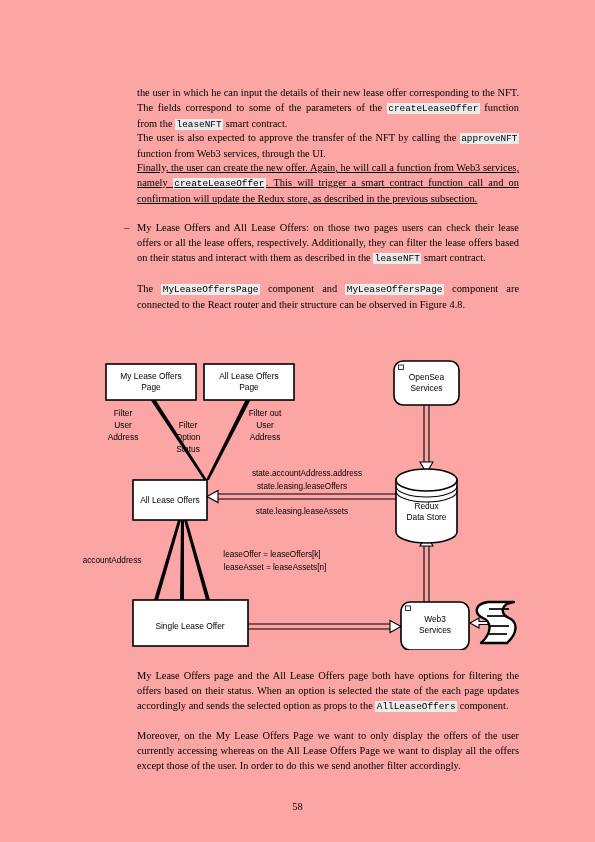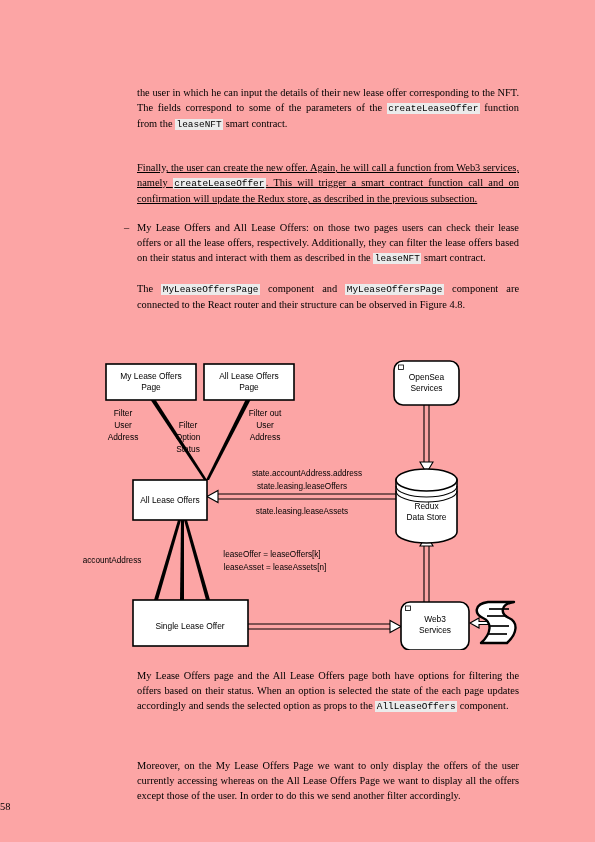--- a/index.html
+++ b/index.html
@@ -66,21 +66,21 @@
     font-size: 10px;
     line-height: 13px;
     text-align: center;
   }
 
   
   .folio {
     position: absolute;
     left: 0;
     width: 595px;
-    text-align: left;
+    text-align: center;
     font-size: 10.4px;
   }
 
   
   .figure {
     position: absolute;
     left: 76px;
     top: 352px;
     width: 443px;
     height: 298px;
@@ -99,20 +99,23 @@
 </style>
 </head>
 <body>
 
 <div class="page">
 
   <div class="body-block" style="top:85px;">
     <p><span>the user in which he can input the details of their new lease offer corresponding to the NFT. The fields correspond to some of the parameters of the </span><code>createLeaseOffer</code><span> function from the </span><code>leaseNFT</code><span> smart contract.</span></p>
   </div>
 
+  <div class="body-block" style="top:130px;">
+    <p><span>The user is also expected to approve the transfer of the NFT by calling the </span><code>approveNFT</code><span> function from Web3 services, through the UI.</span></p>
+  </div>
 
   <div class="body-block" style="top:160px;text-decoration:underline;">
     <p><span>Finally, the user can create the new offer. Again, he will call a function from Web3 services, namely </span><code>createLeaseOffer</code><span>. This will trigger a smart contract function call and on confirmation will update the Redux store, as described in the previous subsection.</span></p>
   </div>
 
   <div class="dash-item" style="top:220px;">
     <span class="dash">–</span>
     <div class="inner"><span class="lead">My Lease Offers and All Lease Offers:</span><span> on those two pages users can check their lease offers or all the lease offers, respectively. Additionally, they can filter the lease offers based on their status and interact with them as described in the </span><code>leaseNFT</code><span> smart contract.</span></div>
   </div>
 
@@ -241,21 +244,21 @@
       <text class="dlabel-sm" x="196" y="205" text-anchor="middle">leaseOffer = leaseOffers[k]</text>
       <text class="dlabel-sm" x="199" y="218" text-anchor="middle">leaseAsset = leaseAssets[n]</text>
     </svg>
   </div>
 
 
   <div class="body-block" style="top:668px;">
     <p><span>My Lease Offers page and the All Lease Offers page both have options for filtering the offers based on their status. When an option is selected the state of the each page updates accordingly and sends the selected option as props to the </span><code>AllLeaseOffers</code><span> component.</span></p>
   </div>
 
-  <div class="body-block" style="top:728px;margin-top:30px;">
+  <div class="body-block" style="top:728px;">
     <p>Moreover, on the My Lease Offers Page we want to only display the offers of the user currently accessing whereas on the All Lease Offers Page we want to display all the offers except those of the user. In order to do this we send another filter accordingly.</p>
   </div>
 
   <div class="folio" style="top:801px;">
     <span>58</span>
   </div>
 
 </div>
 
 </body></html>

